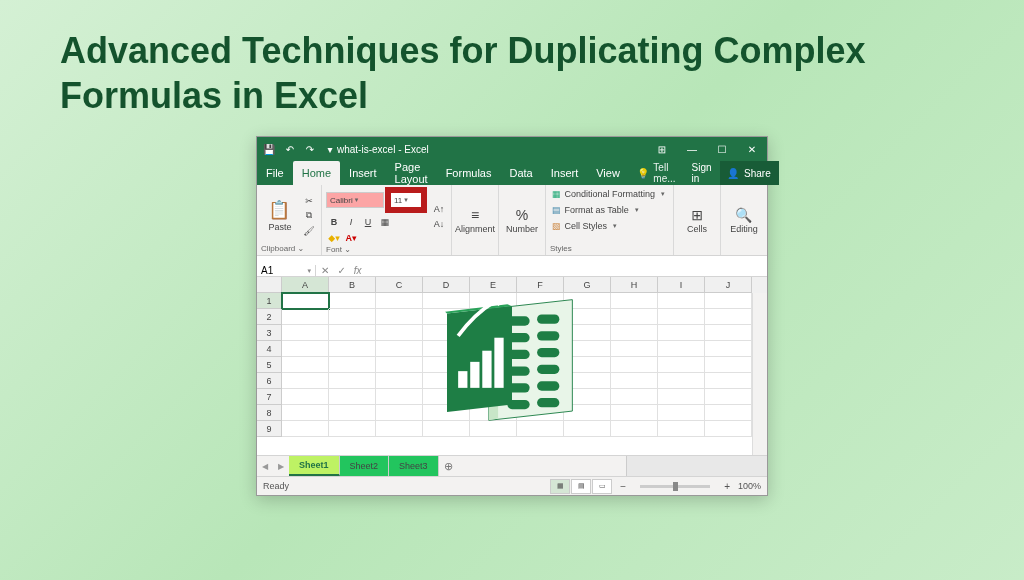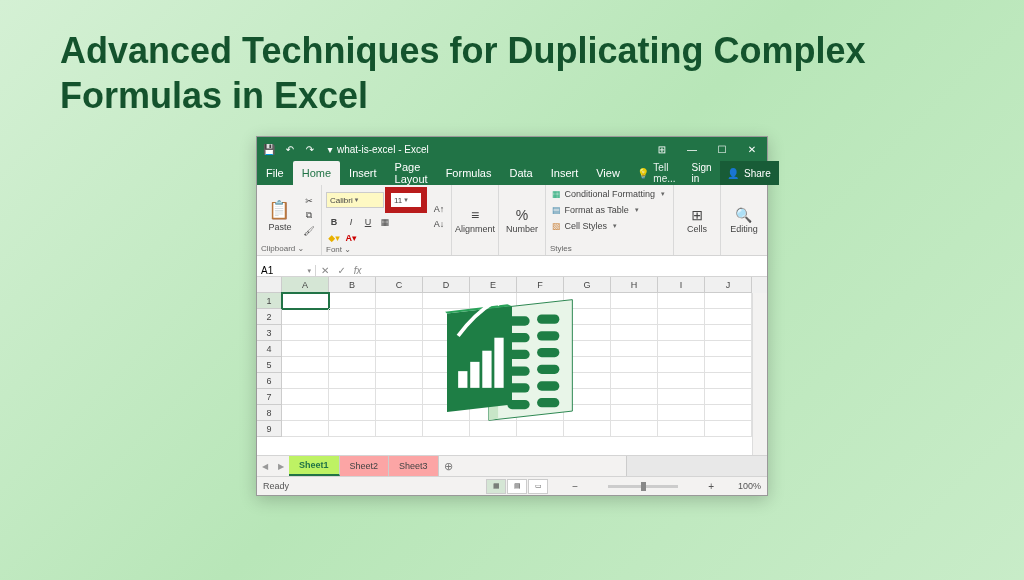--- a/index.html
+++ b/index.html
@@ -27,21 +27,21 @@
   
   .ribbon{background:#f3f2f1;height:70px;border-bottom:1px solid #d4d4d4;display:flex;font-size:9px;color:#444}
   .rgroup{border-right:1px solid #d9d9d9;display:flex;flex-direction:column;padding:2px 4px 1px}
   .rgroup-body{flex:1;display:flex;align-items:center;gap:2px}
   .rgroup-label{text-align:left;font-size:8px;color:#666;padding-bottom:1px}
   .rbtn{display:flex;flex-direction:column;align-items:center;justify-content:center;padding:2px;gap:1px}
   .rbtn-lg{width:34px;height:48px}
   .rbtn-sm{width:16px;height:14px;display:flex;align-items:center;justify-content:center}
   .mini-stack{display:flex;flex-direction:column;gap:1px}
   .mini-row{display:flex;gap:1px;align-items:center}
-  .font-combo{width:50px;height:14px;border:1px solid #ccc;background:#fef9c3;font-size:8px;padding:0 3px;display:flex;align-items:center}
+  .font-combo{width:50px;height:14px;border:1px solid #ccc;background:#fca5a5;font-size:8px;padding:0 3px;display:flex;align-items:center}
   .size-combo{width:24px;height:14px;border:6px solid #b91c1c;background:#fff;font-size:8px;padding:0 3px;display:flex;align-items:center}
   .caret{font-size:7px;color:#666;margin-left:2px}
   .style-line{display:flex;align-items:center;gap:4px;font-size:9px;height:14px}
 
   
   .fbar{height:20px;border-bottom:1px solid #d4d4d4;display:flex;align-items:flex-end;background:#fff}
   .name-box{width:50px;border-right:1px solid #d4d4d4;display:flex;align-items:center;padding:0 4px;font-size:10px}
   .name-caret{font-size:7px;color:#888;margin-left:auto}
   .fx-area{display:flex;align-items:center;padding:0 5px;gap:8px;font-size:10px;color:#888}
   .fx-lbl{font-style:italic}
@@ -58,26 +58,26 @@
   .cell{width:46px;border-right:1px solid #e0e0e0;border-bottom:1px solid #e0e0e0}
   .cell.active{outline:2px solid #217346;outline-offset:-1px}
   .scroll-track-v{position:absolute;right:0;top:16px;bottom:0;width:14px;background:#f3f2f1;border-left:1px solid #ddd}
 
   
   .overlay-logo{position:absolute;left:180px;top:18px;width:150px;height:130px;pointer-events:none}
 
   
   .sheet-tabs{height:20px;background:#f3f2f1;border-top:1px solid #d4d4d4;display:flex;align-items:stretch;font-size:9px}
   .nav-tri{width:16px;display:flex;align-items:center;justify-content:center;color:#999;font-size:8px}
-  .sheet-tab{padding:0 10px;border-right:1px solid #ccc;display:flex;align-items:center;background:#fca5a5;color:#444}
+  .sheet-tab{padding:0 10px;border-right:1px solid #ccc;display:flex;align-items:center;background:#22c55e;color:#444}
   .sheet-tab.active{background:#bef264;border-bottom:2px solid #217346;color:#217346;font-weight:600}
   .sheet-add{width:20px;display:flex;align-items:center;justify-content:center;color:#777;font-size:11px}
 
   
-  .status{height:18px;background:#f3f2f1;border-top:1px solid #d4d4d4;display:flex;align-items:center;font-size:9px;color:#555;padding:0 6px;gap:24px}
+  .status{height:18px;background:#f3f2f1;border-top:1px solid #d4d4d4;display:flex;align-items:center;font-size:9px;color:#555;padding:0 6px;gap:8px}
   .status-spacer{flex:1}
   .view-btns{display:flex;gap:1px}
   .view-btn{width:18px;height:13px;border:1px solid #ccc;background:#fff;display:flex;align-items:center;justify-content:center;font-size:7px}
   .view-btn.active{background:#d5e6d5}
   .zoom-slider{width:70px;height:3px;background:#ccc;position:relative;margin:0 6px}
   .zoom-thumb{position:absolute;left:33px;top:-3px;width:5px;height:9px;background:#888}
   .zoom-minus,.zoom-plus{font-size:10px;color:#555}
 </style>
 </head>
 <body>

